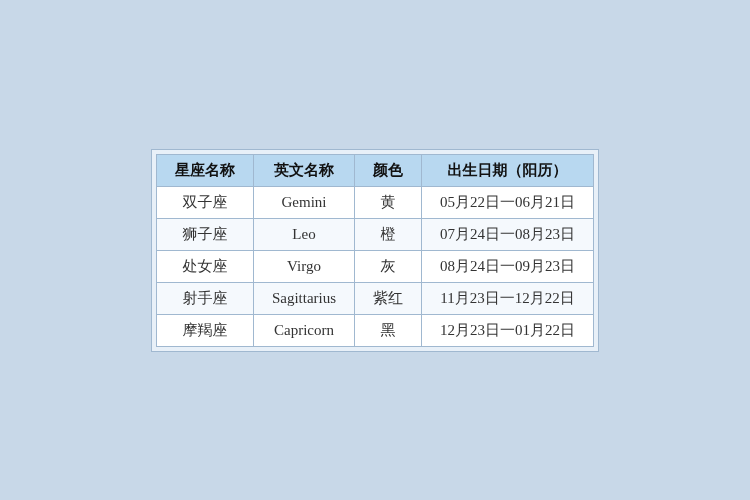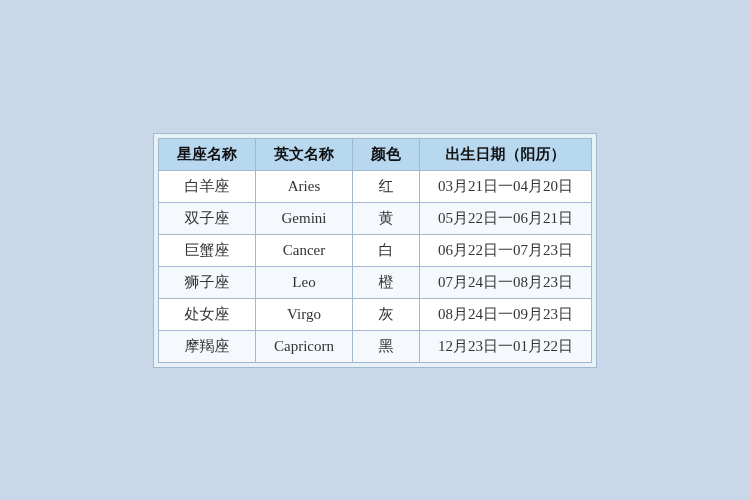--- a/index.html
+++ b/index.html
@@ -52,51 +52,45 @@
   <table>
     <thead>
       <tr>
       <th>星座名称</th>
           <th>英文名称</th>
           <th>颜色</th>
           <th>出生日期（阳历）</th>
         </tr>
     </thead>
     <tbody>
-    <tr>
-          <td>白羊座</td>
-          <td>Aries</td>
-          <td>红</td>
-          <td>03月21日一04月20日</td>
-        </tr>
         <tr>
           <td>双子座</td>
           <td>Gemini</td>
           <td>黄</td>
           <td>05月22日一06月21日</td>
-        </tr>
-        <tr>
-          <td>巨蟹座</td>
-          <td>Cancer</td>
-          <td>白</td>
-          <td>06月22日一07月23日</td>
         </tr>
         <tr>
           <td>狮子座</td>
           <td>Leo</td>
           <td>橙</td>
           <td>07月24日一08月23日</td>
         </tr>
         <tr>
           <td>处女座</td>
           <td>Virgo</td>
           <td>灰</td>
           <td>08月24日一09月23日</td>
         </tr>
         <tr>
+          <td>射手座</td>
+          <td>Sagittarius</td>
+          <td>紫红</td>
+          <td>11月23日一12月22日</td>
+        </tr>
+        <tr>
           <td>摩羯座</td>
           <td>Capricorn</td>
           <td>黑</td>
           <td>12月23日一01月22日</td>
         </tr>
       </tbody>
   </table>
 </div>
 
 </body></html>

